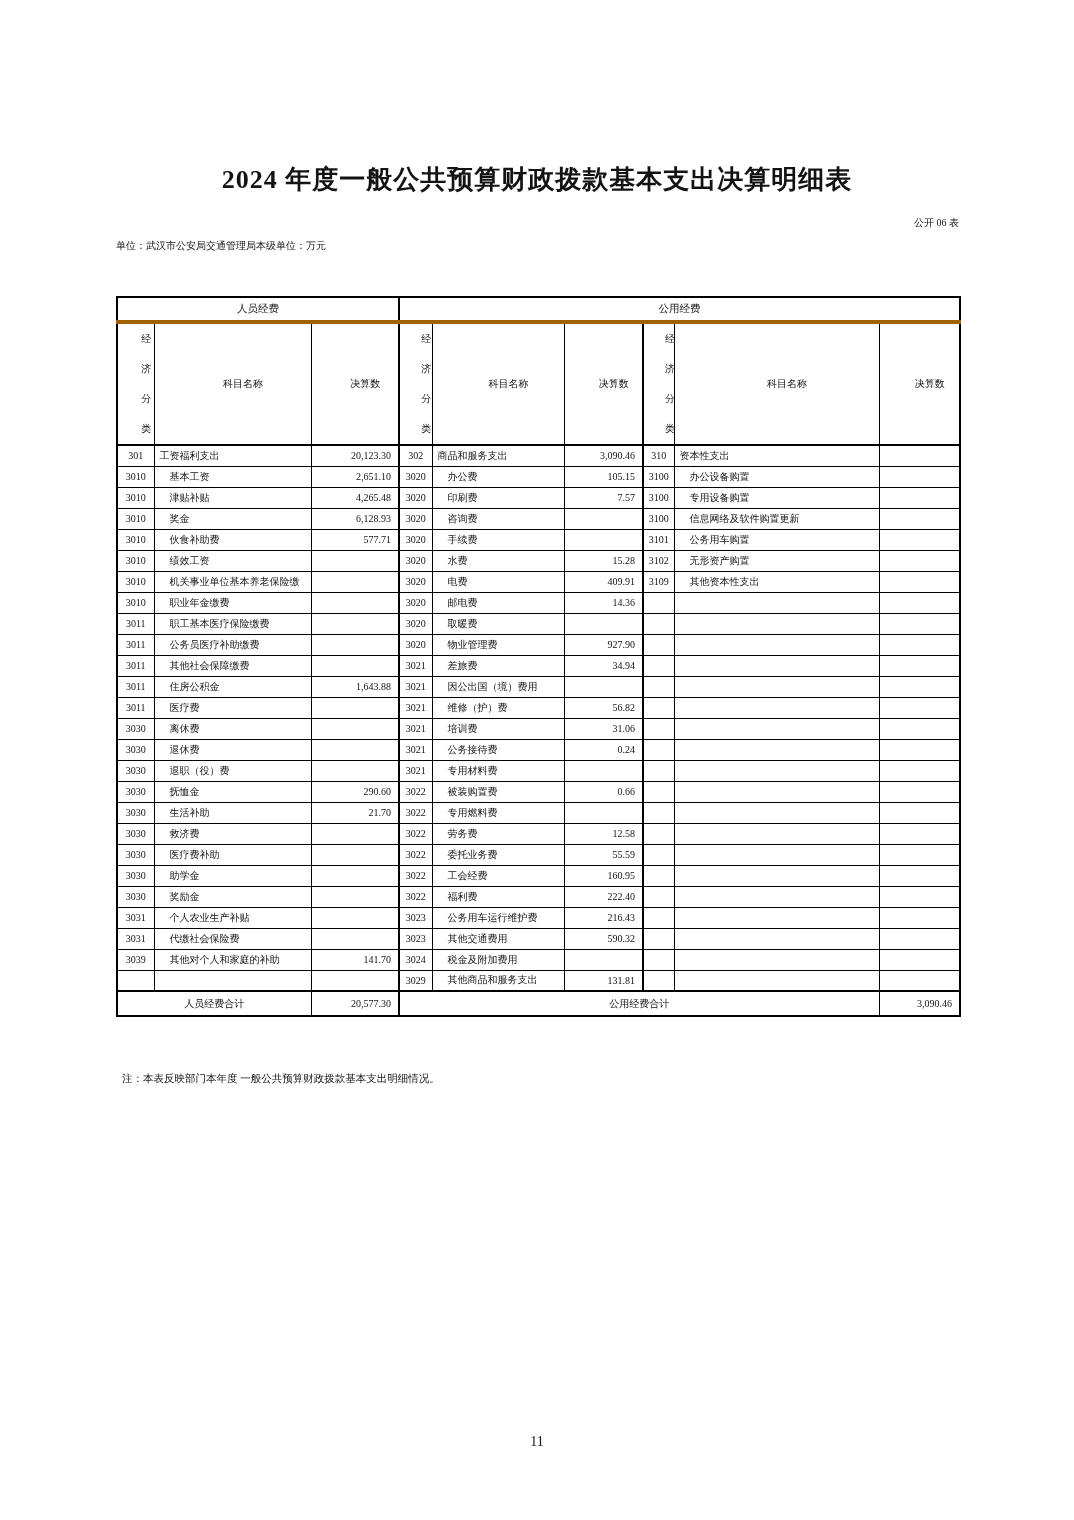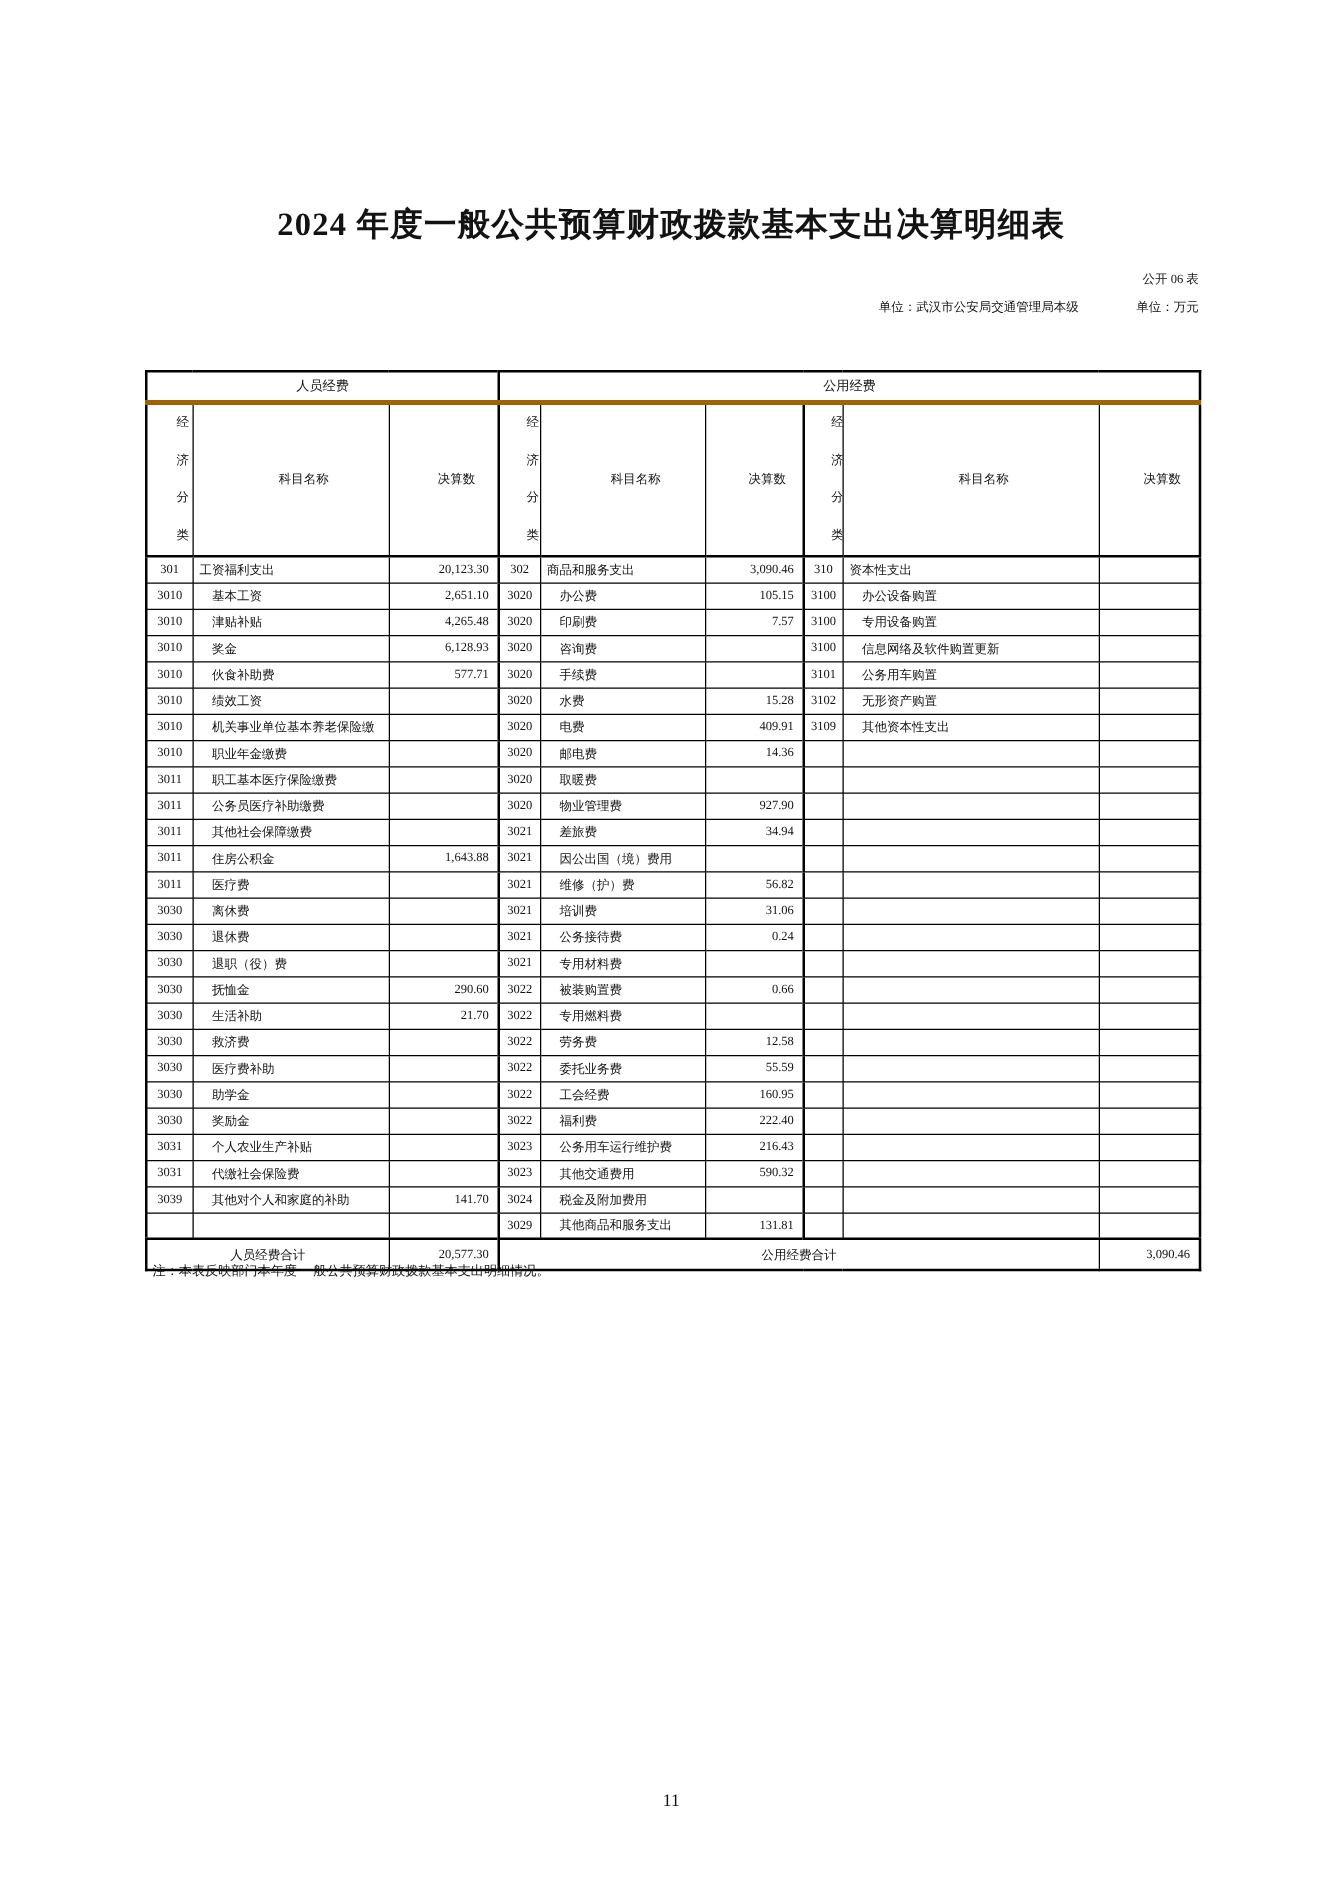--- a/index.html
+++ b/index.html
@@ -14,21 +14,21 @@
   .doc-title {
     position: absolute; top: 130px; left: 0; width: 100%;
     text-align: center;
     font-size: 26px; font-weight: bold; letter-spacing: 1px; margin-top: 32px;
   }
   .meta-block {
     position: absolute; top: 216px; left: 116px; width: 843px;
     font-size: 10px;
   }
   .form-label-line { text-align: right; }
-  .unit-line { display: flex; justify-content: flex-end; margin-top: 9px; gap: 46px; }
+  .unit-line { display: flex; justify-content: flex-start; margin-top: 9px; }
 
   table.budget-table {
     position: absolute; top: 296px; left: 116px;
     width: 843px;
     border-collapse: collapse; table-layout: fixed;
     border: 2px solid #000;
     font-size: 10px;
   }
   .budget-table th, .budget-table td {
     border: 1px solid #000;
@@ -49,21 +49,21 @@
     padding-left: 21px;
   }
   .gsep { border-left: 2px solid #000 !important; }
   td.code   { text-align: center; height: 21px; }
   td.name   { text-align: left; padding-left: 5px; white-space: pre; }
   td.amount { text-align: right; padding-right: 7px; }
   tr.total-row td { height: 25px; border-top: 2px solid #000; }
   td.total-label { text-align: center; }
 
   .table-note {
-    position: absolute; top: 1010px; left: 122px;
+    position: absolute; top: 1072px; left: 122px;
     font-size: 10.5px;
   }
   .page-number {
     position: absolute; top: 1434px; left: 0; width: 100%;
     text-align: center; font-size: 14px;
   }
 </style>
 </head>
 <body>
 

